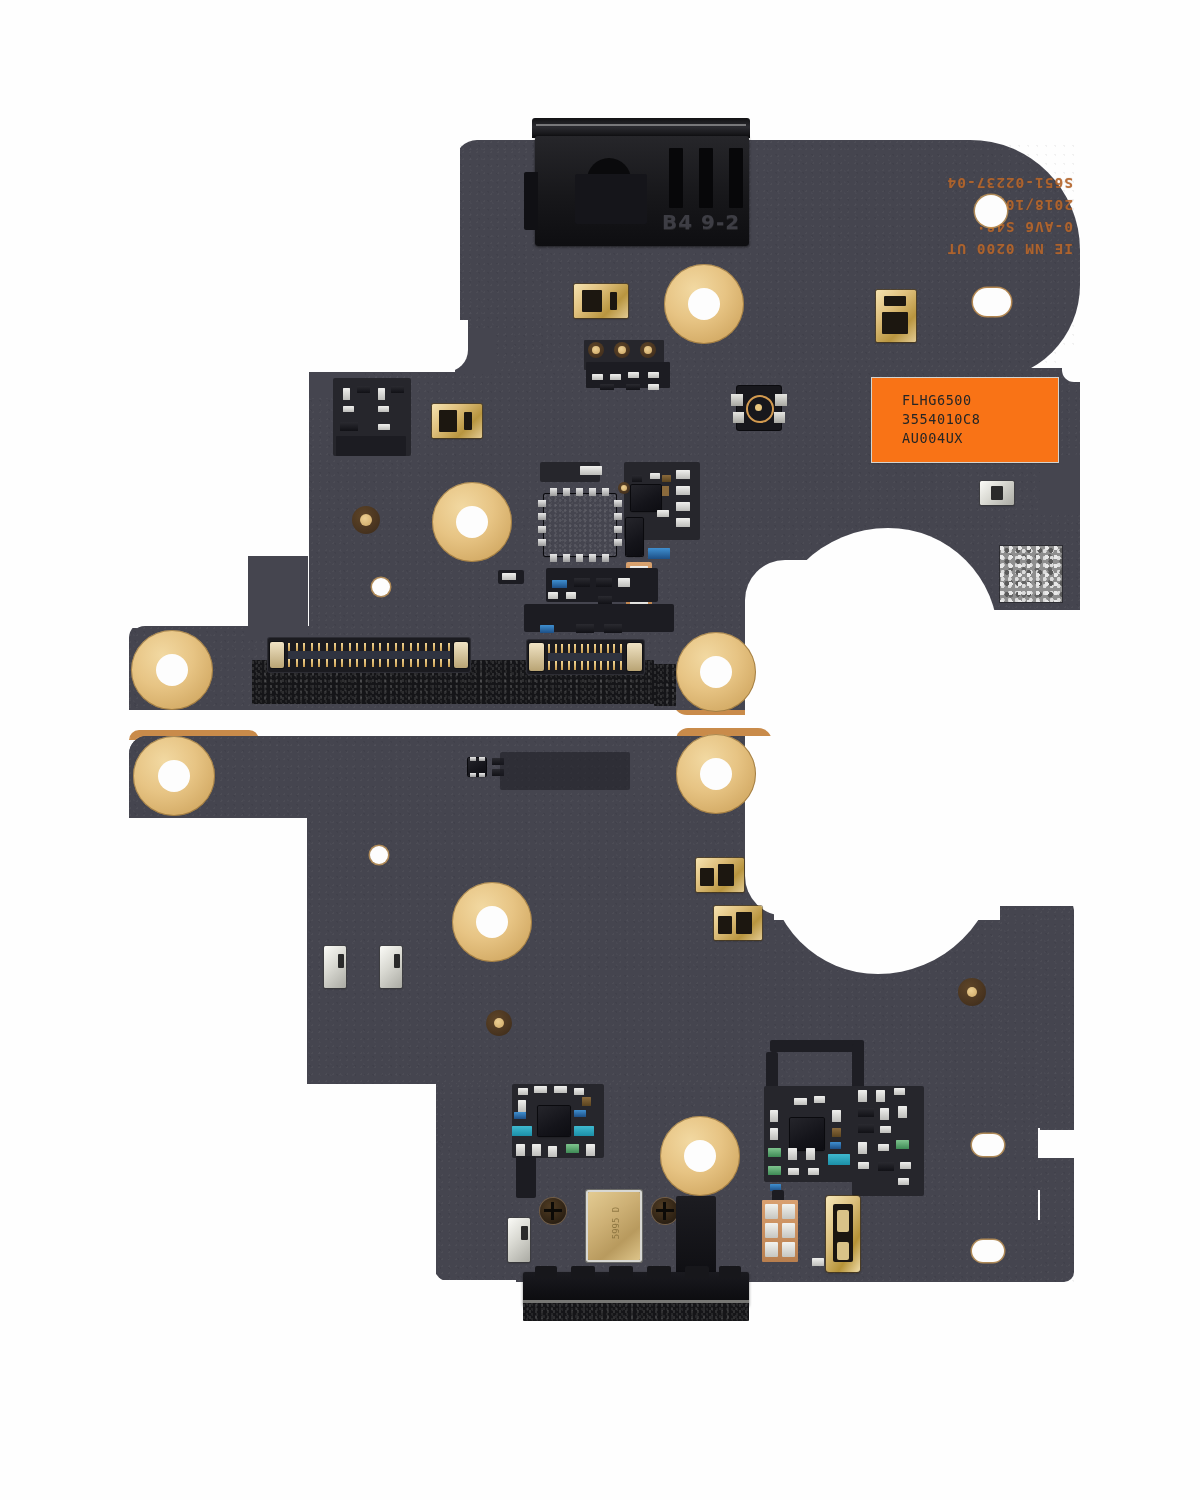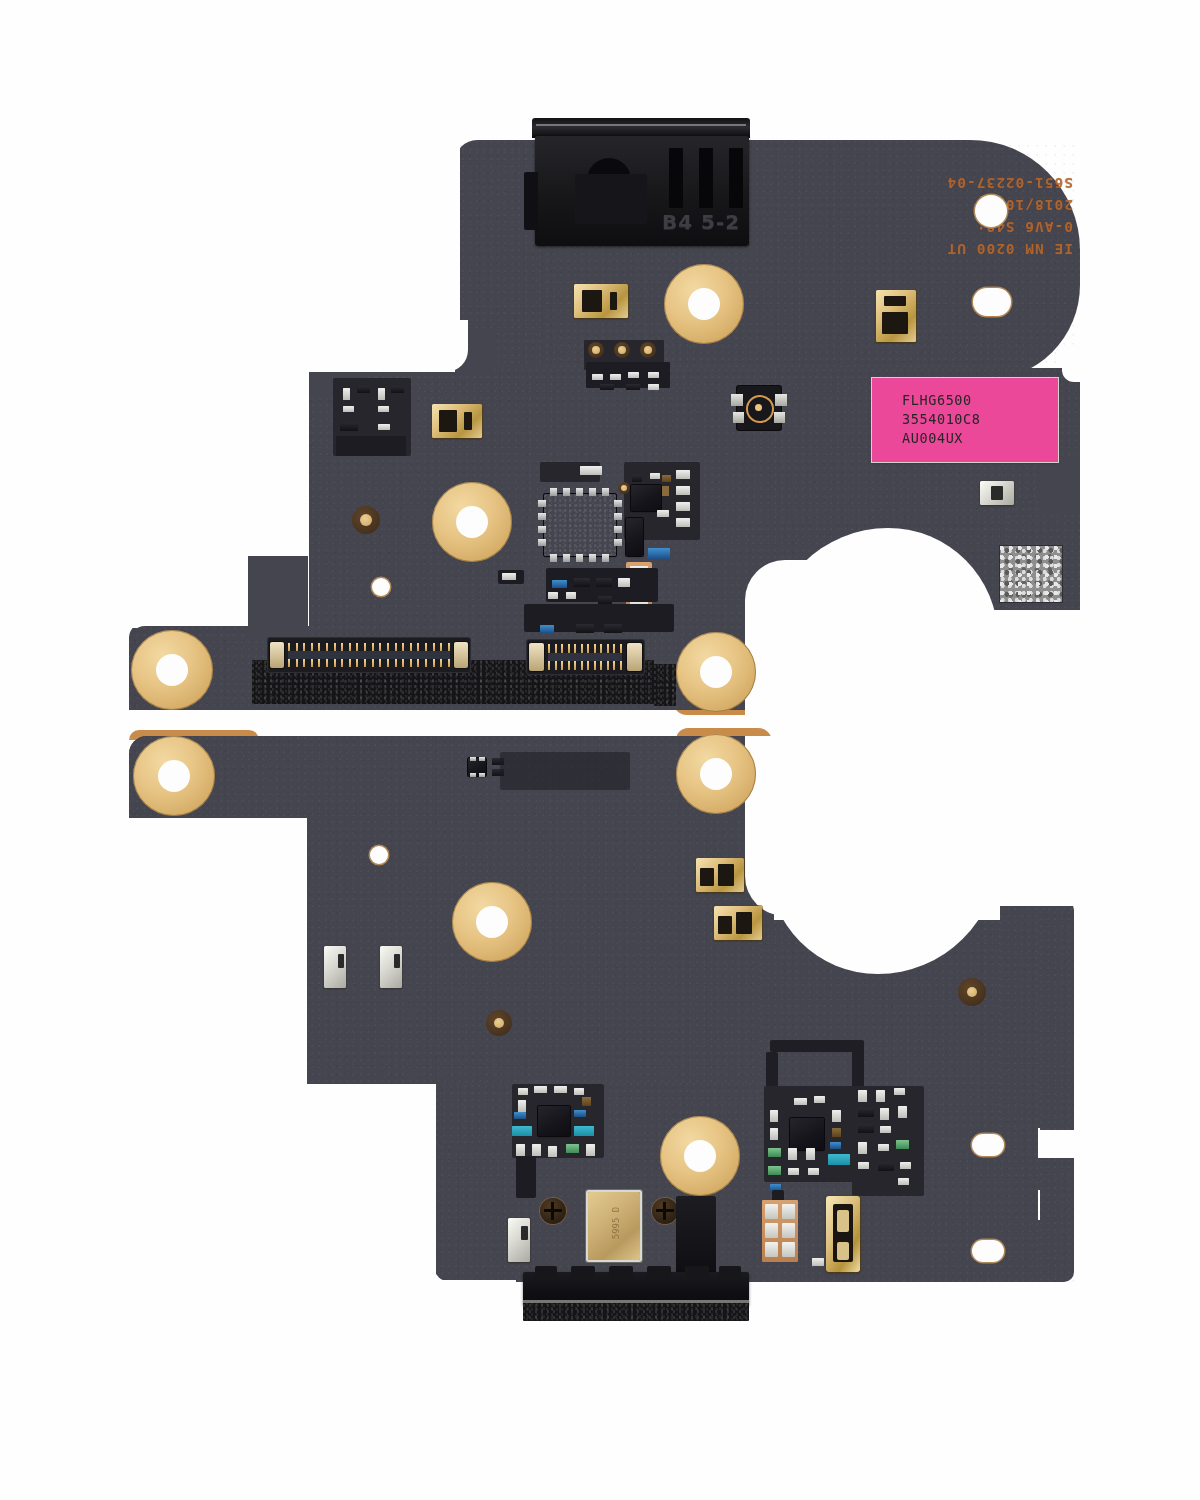--- a/index.html
+++ b/index.html
@@ -35,21 +35,21 @@
   
   .copperedge{position:absolute;background:#c98b4a;}
 
   
   .silk{position:absolute;transform:rotate(180deg);color:#b5662c;
         font-family:"DejaVu Sans Mono",monospace;font-weight:700;
         letter-spacing:1px;line-height:1.52;font-size:14.5px;
         text-shadow:0 0 1px rgba(120,60,20,.5);white-space:pre;opacity:.92;}
 
   
-  .sticker{position:absolute;background:#ec4899;
+  .sticker{position:absolute;background:#f97316;
      box-shadow:0 0 0 1px #d4d4cf, 0 1px 2px rgba(0,0,0,.28);}
   .sticker .lbl{position:absolute;left:30px;color:#262626;
      font-family:"DejaVu Sans Mono",monospace;font-size:13.5px;line-height:17px;
      letter-spacing:.6px;white-space:pre;}
 
   
   .hsg{position:absolute;background:linear-gradient(180deg,#26262a 0%,#17171a 55%,#0e0e11 100%);
        border-radius:3px;box-shadow:0 1px 3px rgba(0,0,0,.6);}
   .hsg-top{position:absolute;background:linear-gradient(180deg,#121214,#2b2b30 45%,#0b0b0d);}
   .hsg-lip{position:absolute;background:#c9c9c9;opacity:.5;}
@@ -220,21 +220,21 @@
 
   <div>
     <div class="hsg-top" style="left:532px;top:118px;width:218px;height:20px;border-radius:3px 3px 0 0;"></div>
     <div class="hsg-lip" style="left:536px;top:124px;width:210px;height:2px;"></div>
     <div class="hsg" style="left:535px;top:136px;width:214px;height:110px;">
       <div class="hsg-circ" style="left:52px;top:22px;width:44px;height:44px;"></div>
       <div class="abs" style="left:40px;top:38px;width:72px;height:50px;background:#15151a;border-radius:2px;"></div>
       <div class="hsg-slot" style="left:134px;top:12px;width:14px;height:60px;"></div>
       <div class="hsg-slot" style="left:164px;top:12px;width:14px;height:60px;"></div>
       <div class="hsg-slot" style="left:194px;top:12px;width:14px;height:60px;"></div>
-      <div class="hsg-mark" style="left:127px;top:74px;">B4 5-2</div>
+      <div class="hsg-mark" style="left:127px;top:74px;">B4 9-2</div>
     </div>
     <div class="abs" style="left:524px;top:172px;width:14px;height:58px;background:#101014;border-radius:2px 0 0 2px;"></div>
   </div>
 
   <div class="sticker" style="left:872px;top:378px;width:186px;height:84px;">
     <div class="lbl" style="top:14px;">FLHG6500</div>
     <div class="lbl" style="top:33px;">3554010C8</div>
     <div class="lbl" style="top:52px;">AU004UX</div>
   </div>
 

